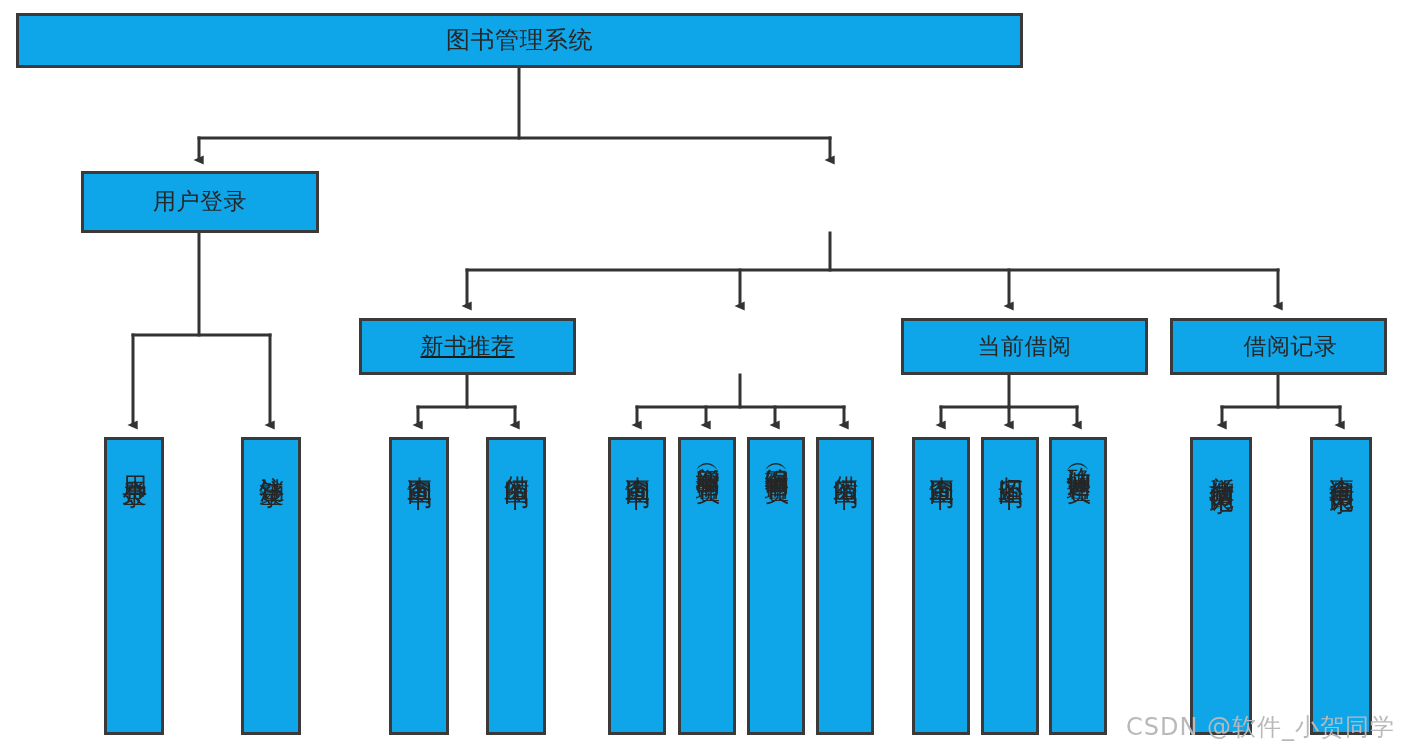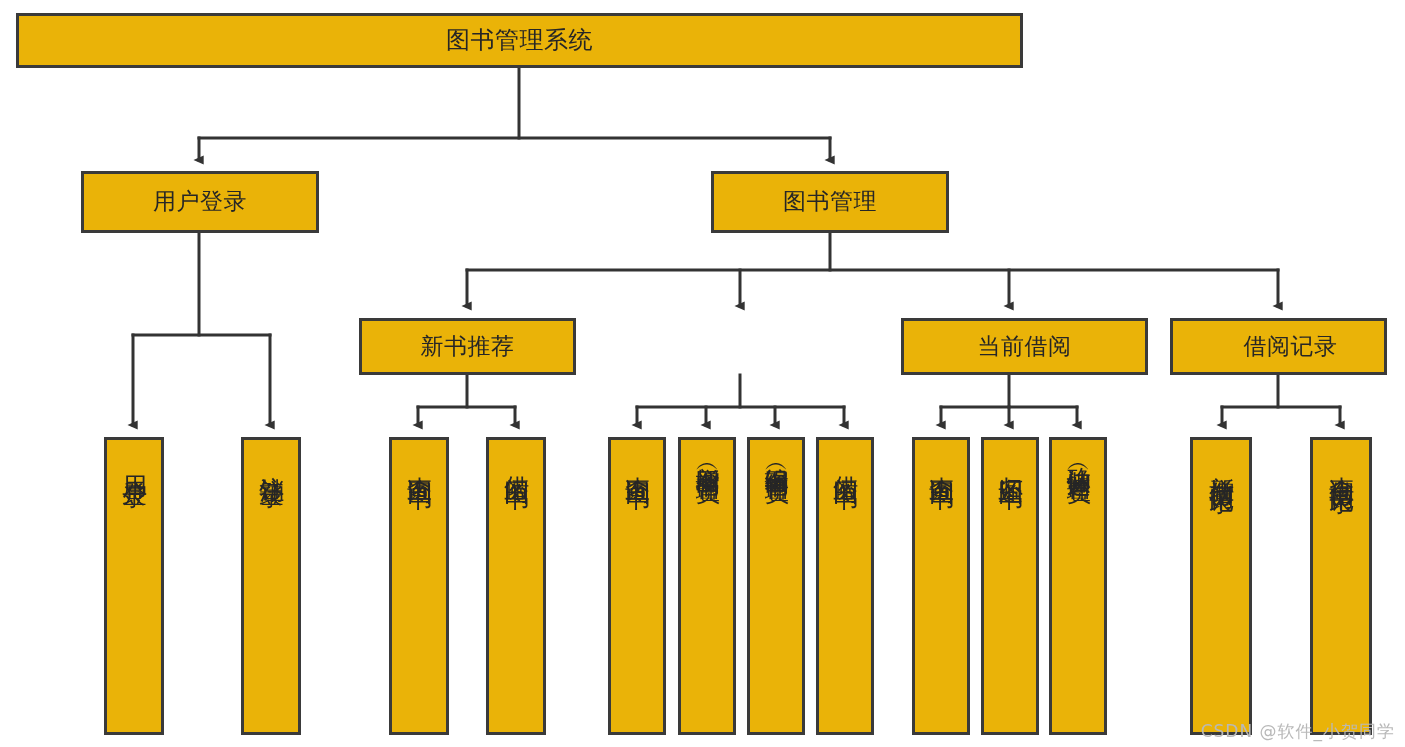--- a/index.html
+++ b/index.html
@@ -19,21 +19,21 @@
   #wires{
     position:absolute;
     left:0; top:0;
     width:1405px; height:747px;
     pointer-events:none;
   }
   
   .node{
     position:absolute;
     box-sizing:border-box;
-    background:#eab308;
+    background:#0ea5e9;
     border:3px solid #3a3a3a;
     display:flex;
     align-items:center;
     justify-content:center;
     text-align:center;
   }
   .node .label{
     color:#262626;
     line-height:1.18;
     letter-spacing:0.5px;
@@ -56,21 +56,21 @@
     font-size:25px;
     line-height:1.06;
     letter-spacing:3px;
   }
   .v-node.tall .label{font-size:24px;letter-spacing:2px;}
   
   #watermark{
     position:absolute;
     right:10px;
     bottom:4px;
-    font-size:17px;
+    font-size:24px;
     color:#b9b9b9;
     letter-spacing:1px;
     user-select:none;
     white-space:nowrap;
   }
 </style>
 </head>
 <body>
 
 <div id="canvas">
@@ -126,25 +126,22 @@
   </svg>
 
   <div class="node h-node root" style="left:16px; top:13px; width:1007px; height:55px;">
     <span class="label">图书管理系统</span>
   </div>
 
   <div class="node h-node" style="left:81px; top:171px; width:238px; height:62px;">
     <span class="label">用户登录</span>
   </div>
 
-  <div class="node h-node" style="left:711px; top:171px; width:238px; height:62px;">
-    <span class="label">图书管理</span>
-  </div>
 
-  <div class="node h-node" style="left:359px; top:318px; width:217px; height:57px;">
+  <div class="node h-node" style="left:359px; top:318px; width:217px; height:57px;text-decoration:underline;">
     <span class="label">新书推荐</span>
   </div>
 
 
   <div class="node h-node" style="left:901px; top:318px; width:247px; height:57px;">
     <span class="label">当前借阅</span>
   </div>
 
   <div class="node h-node" style="left:1170px; top:318px; width:217px; height:57px;padding-left:24px;">
     <span class="label">借阅记录</span>

